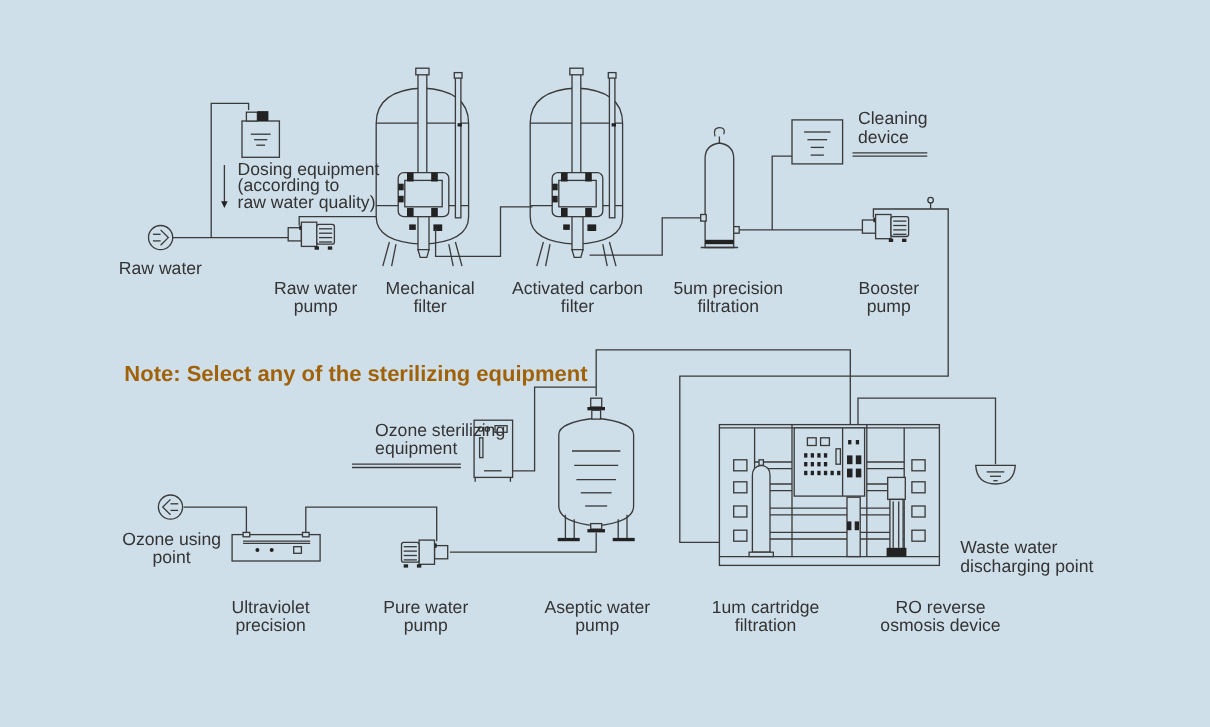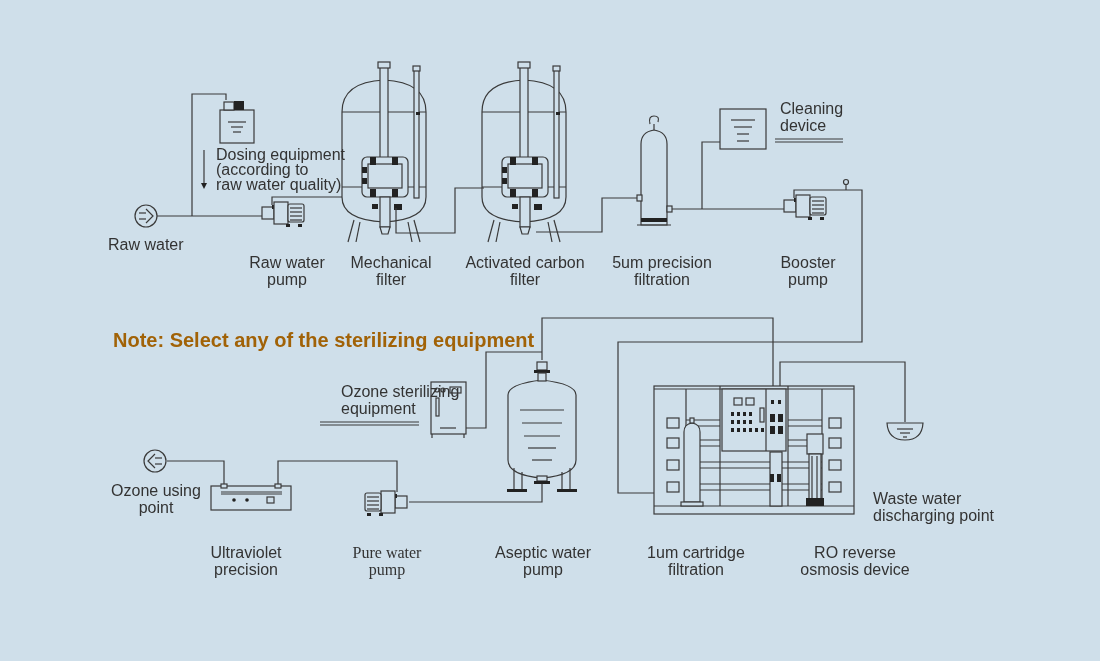--- a/index.html
+++ b/index.html
@@ -294,21 +294,21 @@
     <div>equipment</div>
 </div>
 <div class="lbl" style="left:108px;top:482px;width:96px;">
   <div>Ozone using</div>
     <div>point</div>
 </div>
 <div class="lbl" style="left:204px;top:544px;width:84px;">
   <div>Ultraviolet</div>
     <div>precision</div>
 </div>
-<div class="lbl" style="left:342px;top:544px;width:90px;font-family:Liberation Serif, serif;">
+<div class="lbl" style="left:342px;top:544px;width:90px;">
   <div>Pure water</div>
     <div>pump</div>
 </div>
 <div class="lbl" style="left:490px;top:544px;width:106px;">
   <div>Aseptic water</div>
     <div>pump</div>
 </div>
 <div class="lbl" style="left:644px;top:544px;width:104px;">
   <div>1um cartridge</div>
     <div>filtration</div>

